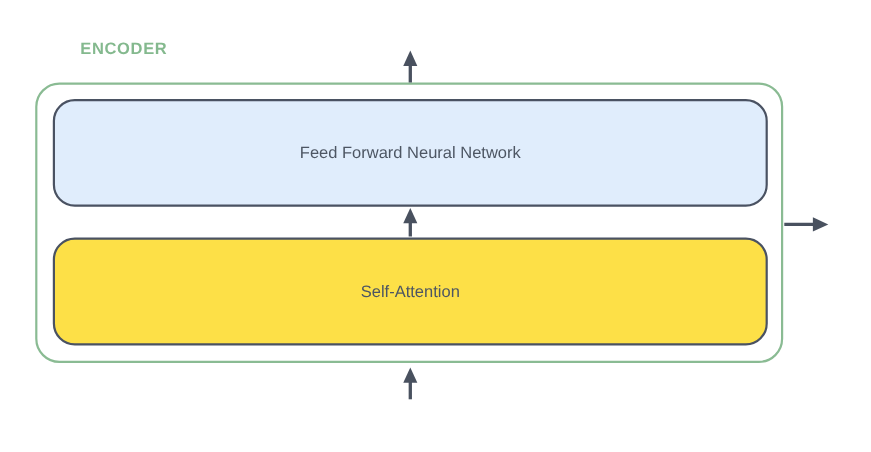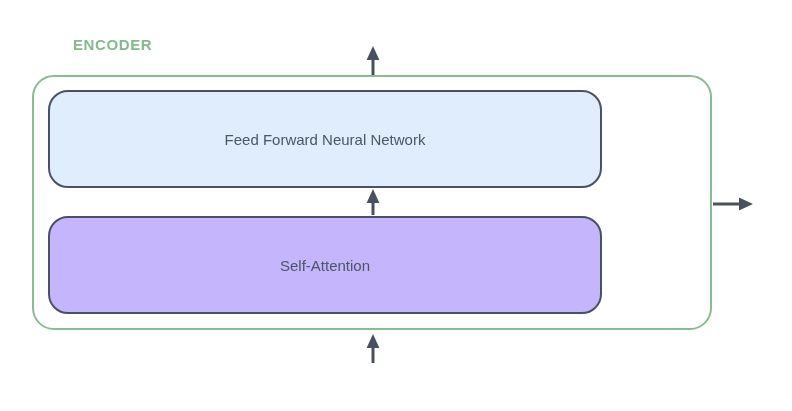--- a/index.html
+++ b/index.html
@@ -32,36 +32,36 @@
     width: 680px;
     height: 255px;
     border: 2px solid #8abb93;
     border-radius: 22px;
     box-sizing: border-box;
     background: #ffffff;
   }
   .block {
     position: absolute;
     left: 48px;
-    width: 554px;
+    width: 650px;
     height: 98px;
     border: 2.5px solid #4a5262;
     border-radius: 20px;
     box-sizing: border-box;
     display: flex;
     align-items: center;
     justify-content: center;
   }
   .block-ffnn {
     top: 90px;
     background: #e0edfc;
   }
   .block-attn {
     top: 216px;
-    background: #c4b5fd;
+    background: #fde047;
   }
   .block-label {
     font-size: 15px;
     font-weight: 400;
     color: #4d5663;
     user-select: none;
   }
   .arrows {
     position: absolute;
     left: 0;

